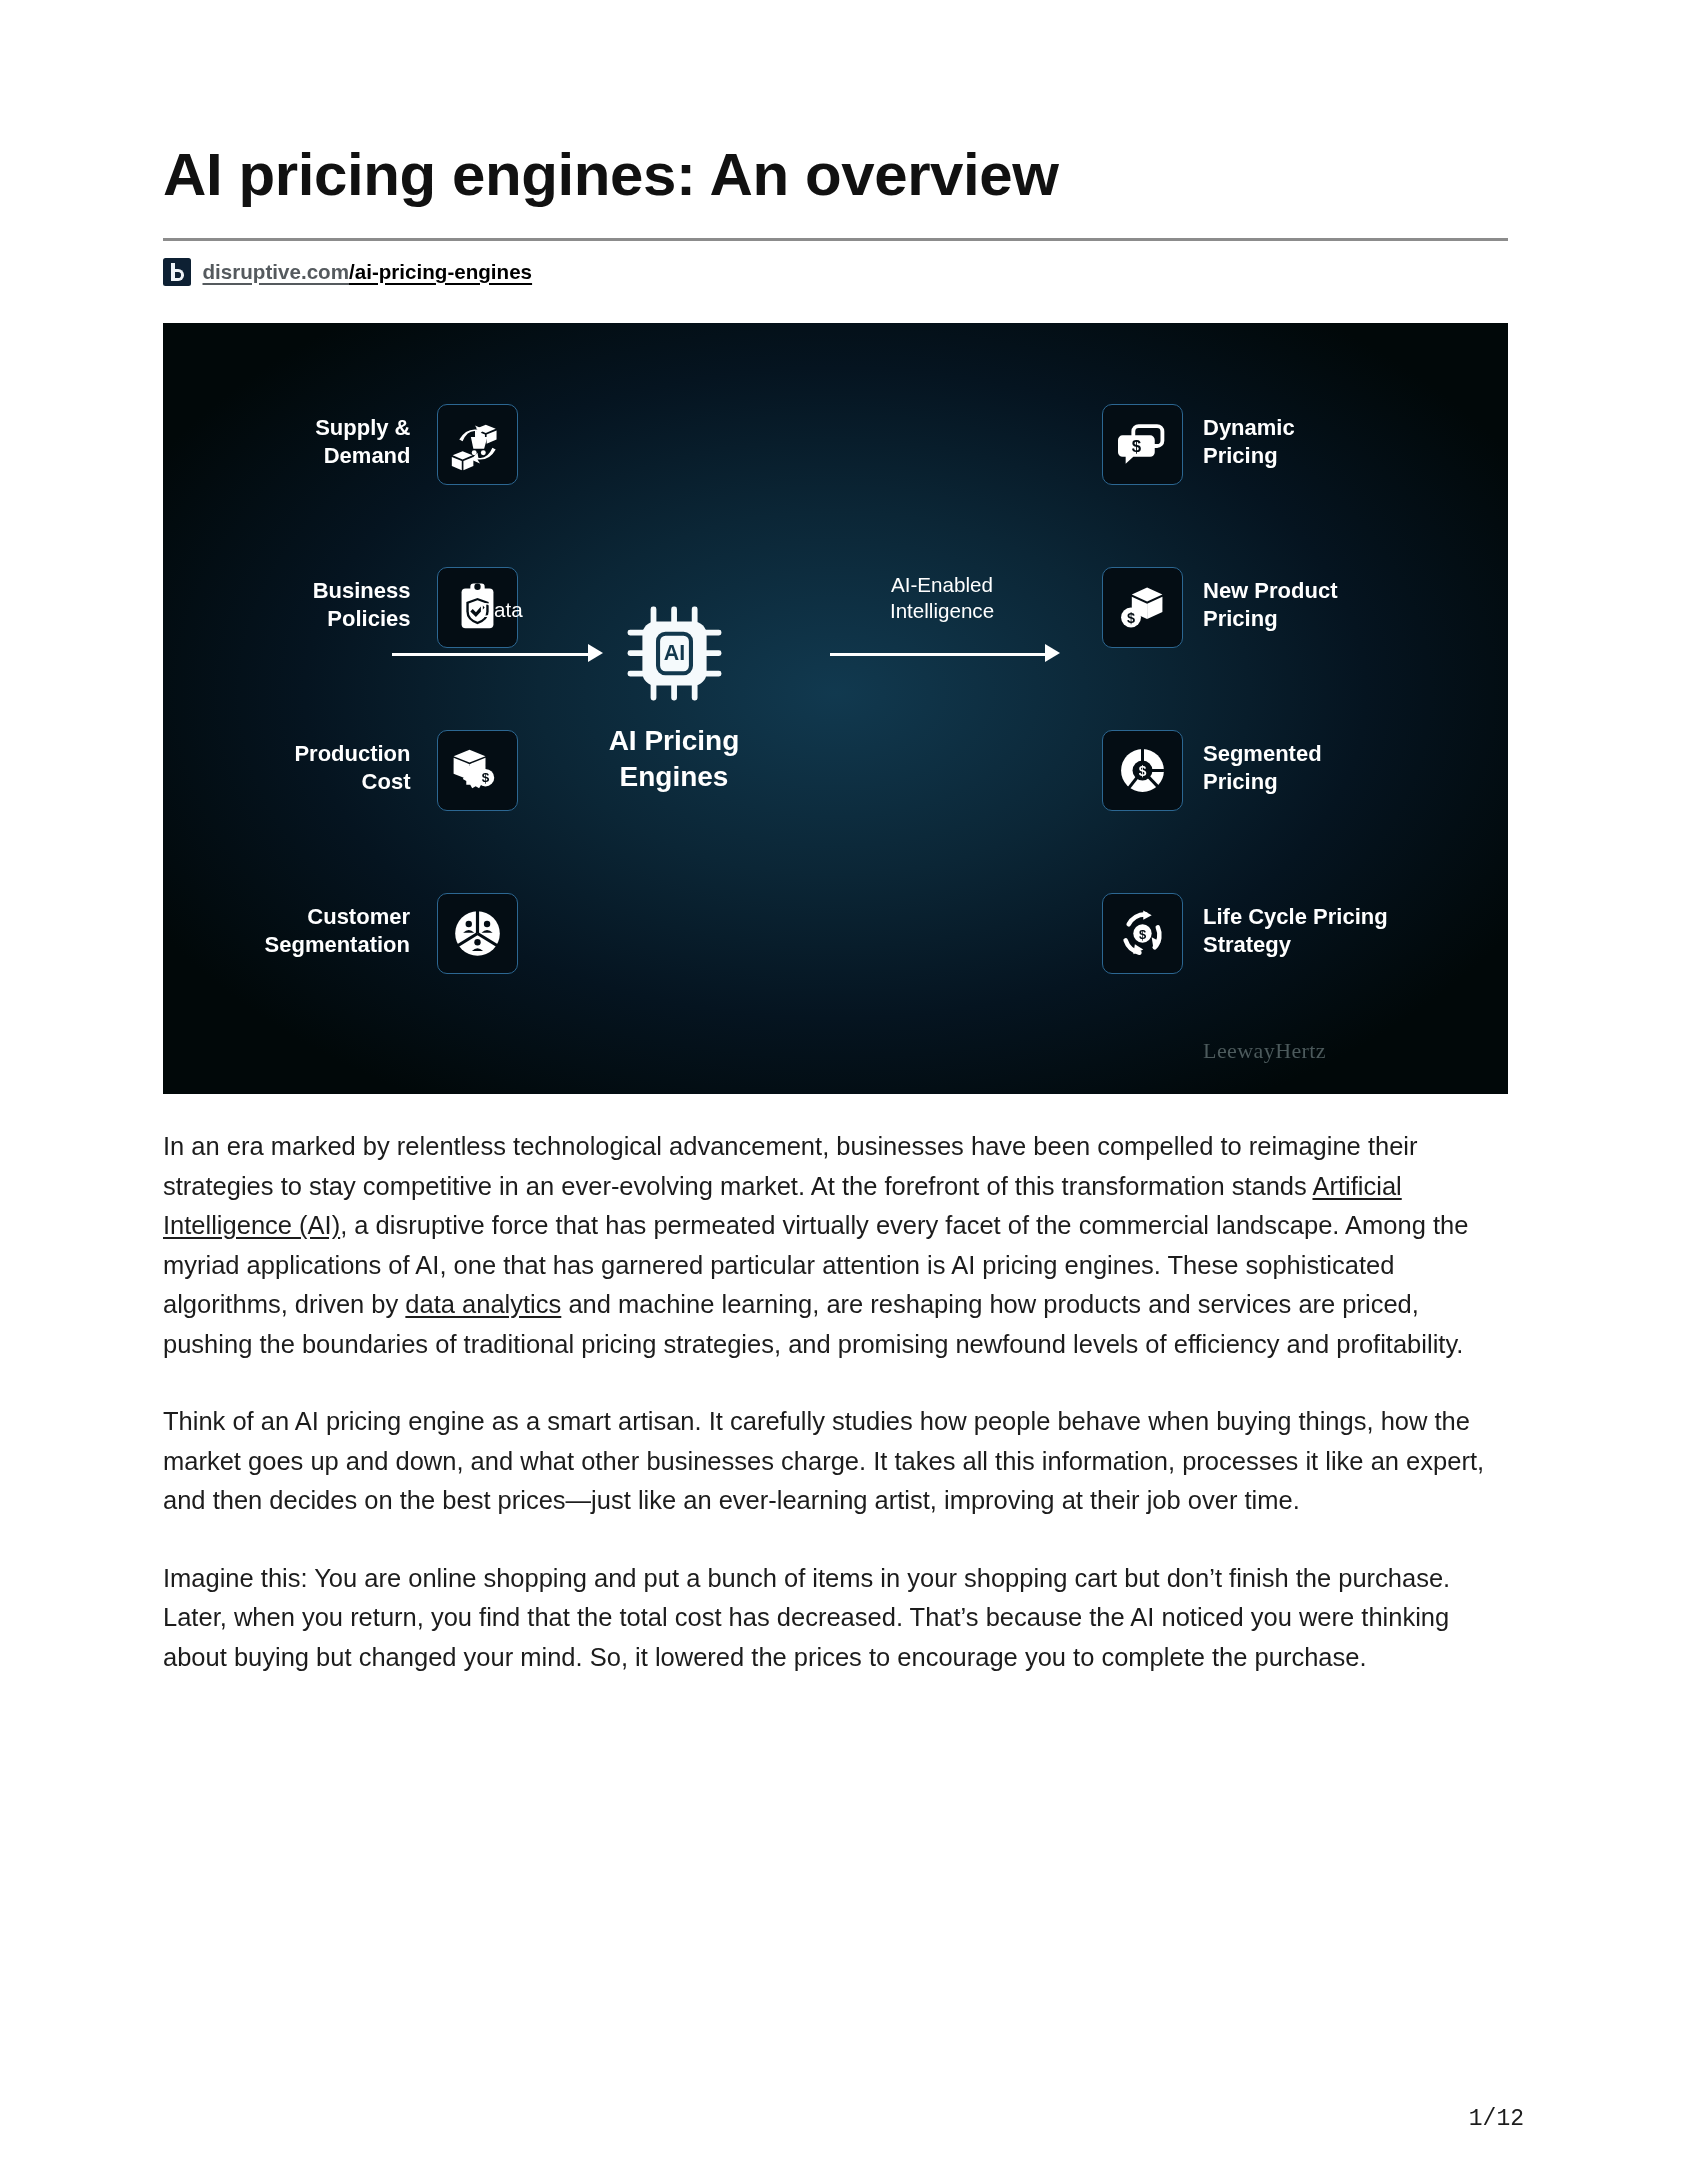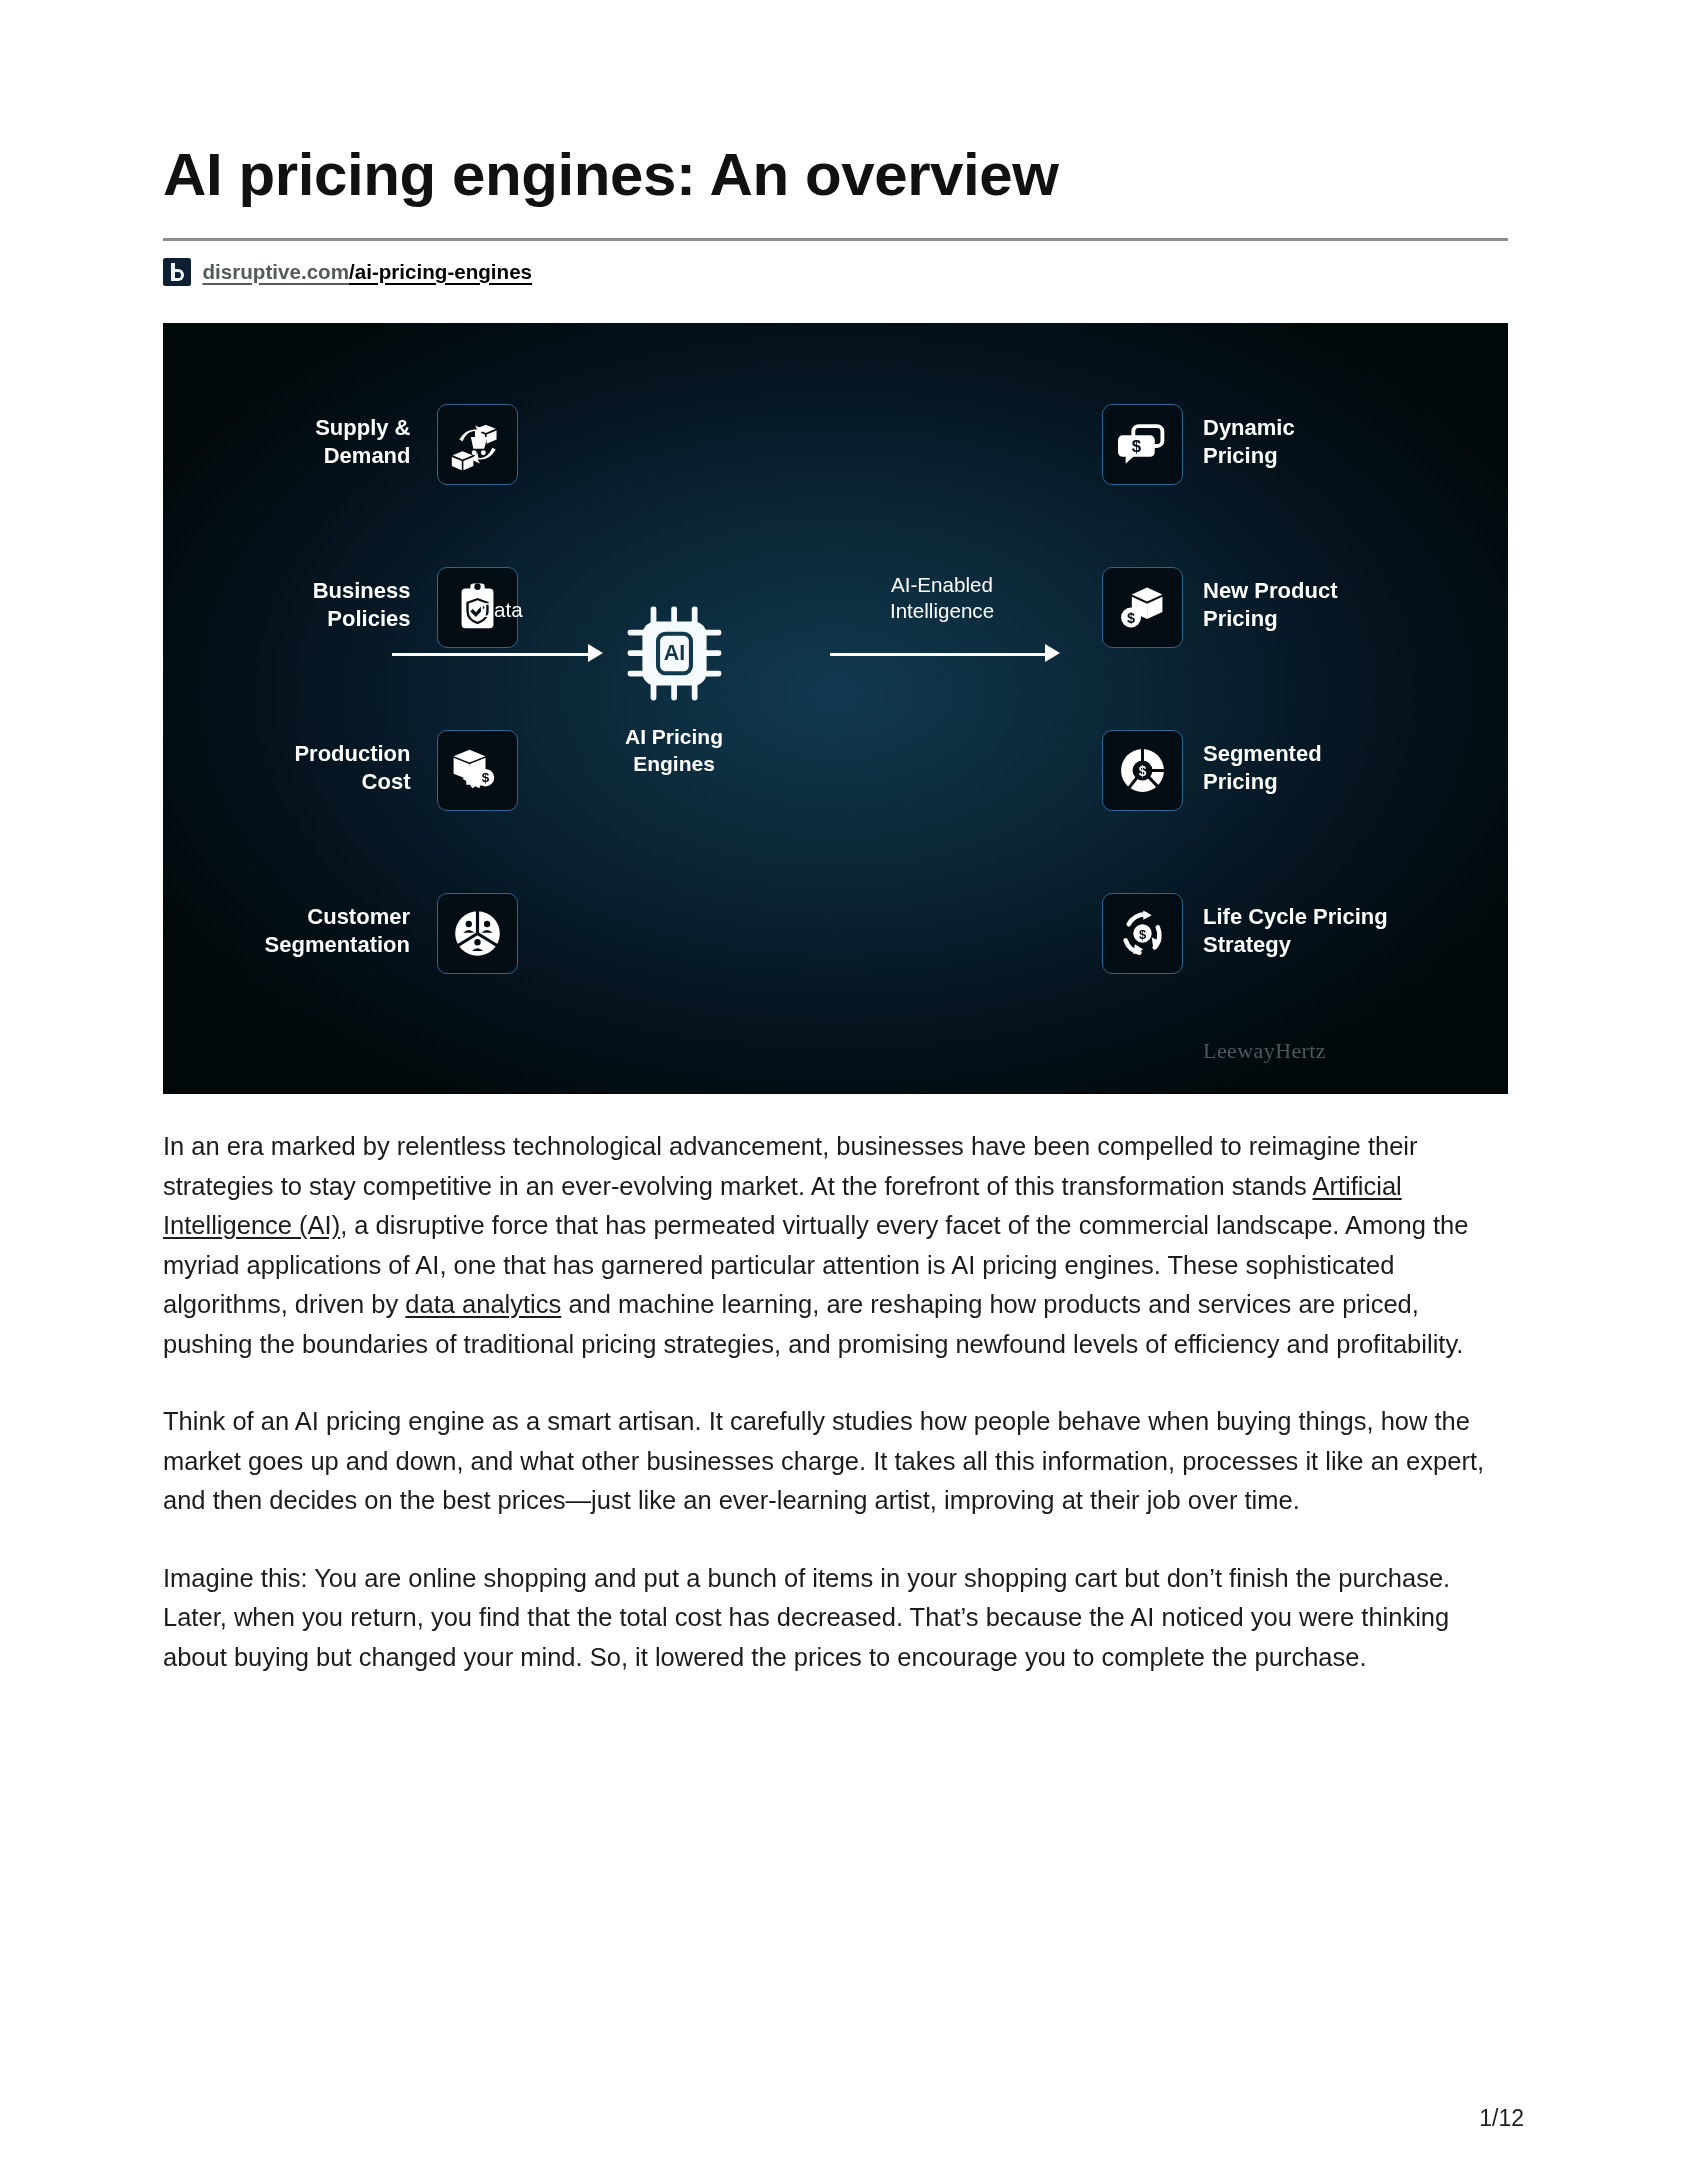--- a/index.html
+++ b/index.html
@@ -158,21 +158,21 @@
   .arrow-head {
     position: absolute;
     width: 0; height: 0;
     border-top: 9px solid transparent;
     border-bottom: 9px solid transparent;
     border-left: 15px solid #ffffff;
   }
   .center-caption {
     position: absolute;
     color: #ffffff;
-    font-size: 21px;
+    font-size: 28px;
     font-weight: bold;
     text-align: center;
     line-height: 1.3;
     white-space: pre-line;
   }
   .watermark {
     position: absolute;
     right: 23px;
     bottom: 30px;
     color: #4c5a5c;
@@ -200,20 +200,21 @@
     text-decoration: underline;
     text-underline-offset: 3.3px;
   }
 
   .page-footer {
     position: absolute;
     right: 163px;
     bottom: 51px;
     font-size: 23px;
     color: #1c1c1c;
+    font-family: Liberation Mono, monospace;
   }
 </style>
 </head>
 <body>
 
 <div class="page">
 
   <div class="header">
     <h1 class="page-title">AI pricing engines: An overview</h1>
     <div class="title-rule"></div>

